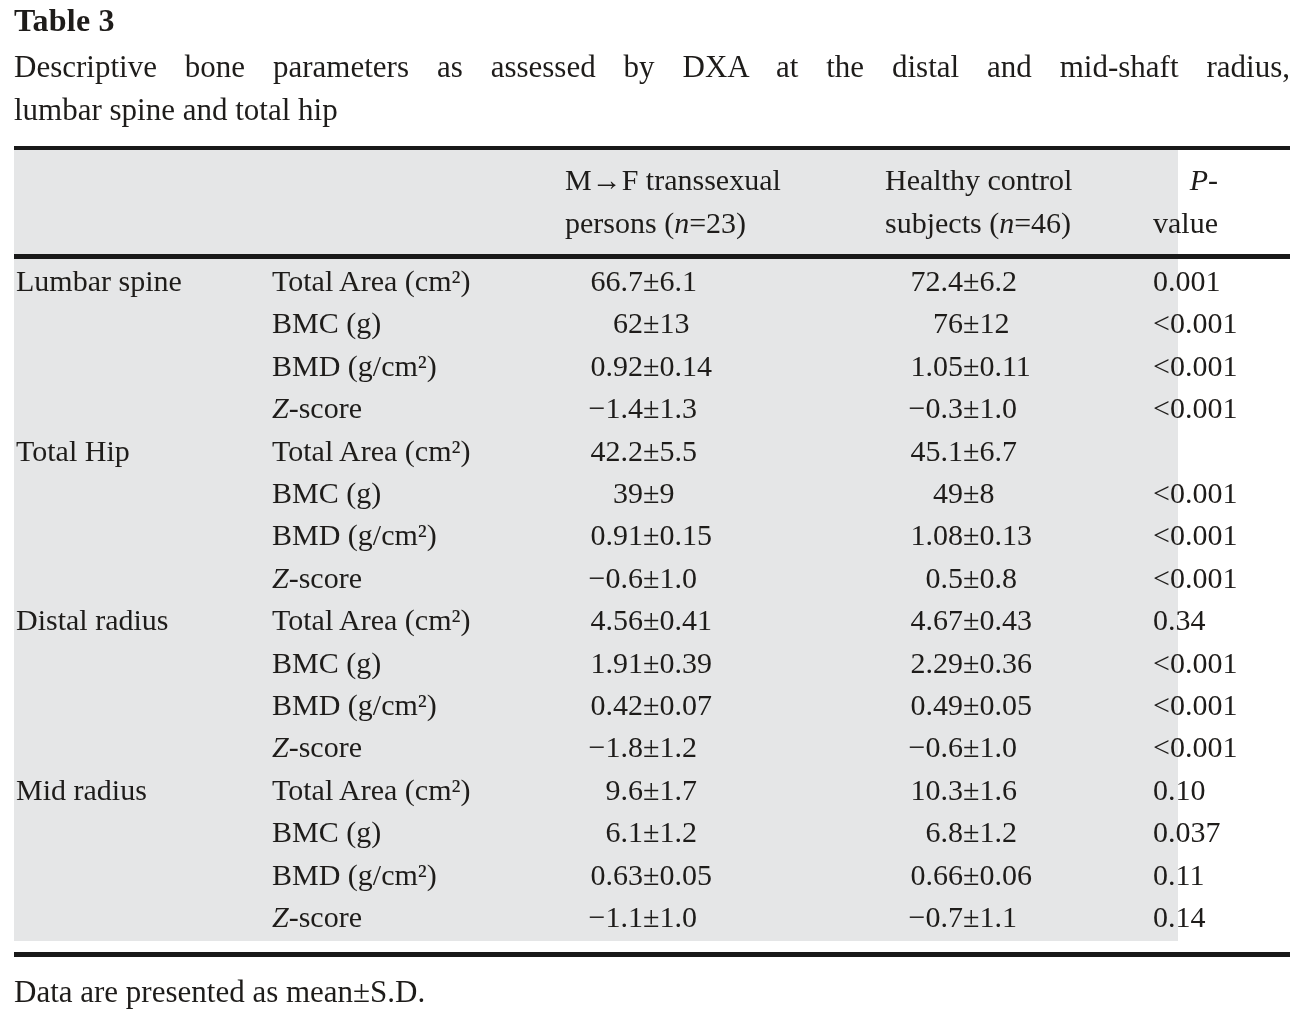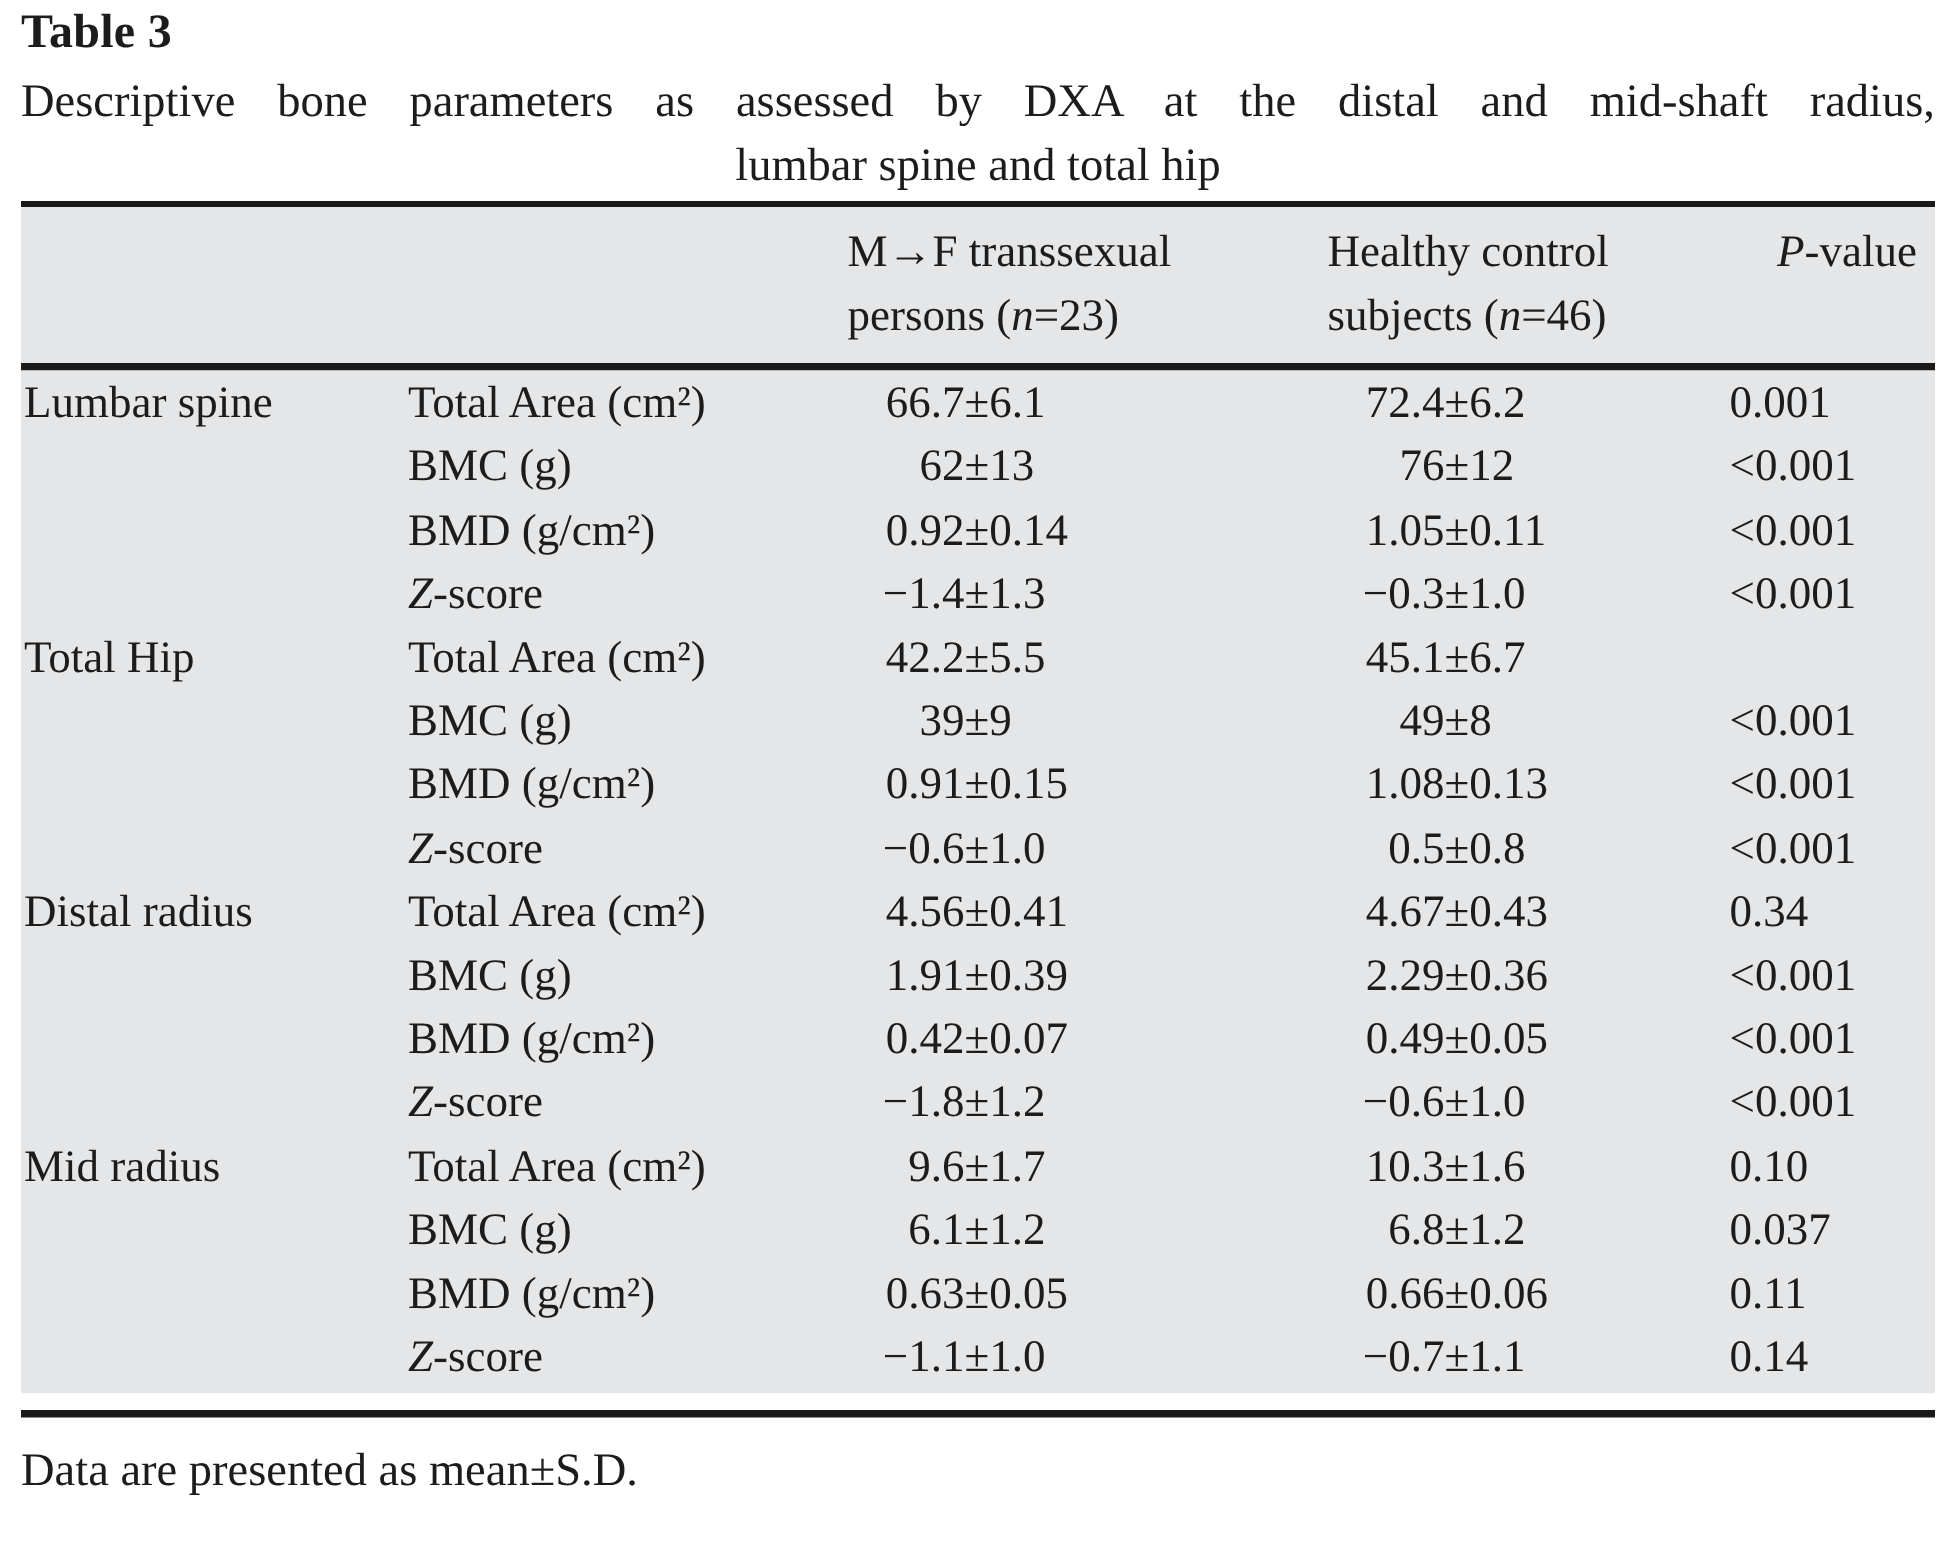--- a/index.html
+++ b/index.html
@@ -24,22 +24,22 @@
     width: 1276px;
     font-size: 31px;
     line-height: 43px;
     margin-top: 5px;
   }
   .caption .cap-line1 {
     display: block;
     text-align: justify;
     text-align-last: justify;
   }
-  .caption .cap-line2 { display: block; text-align: center; }
-  .tablewrap { width: 1276px; margin-top: 3px; }
+  .caption .cap-line2 { display: block; }
+  .tablewrap { width: 1164px; margin-top: 15px; }
   .rule { width: 1276px; background: #191919; }
   .rule.top { height: 4px; }
   .rule.mid { height: 5px; }
   .rule.bottom { height: 5px; }
   .band { background: #e5e6e7; }
   .grid {
     display: grid;
     grid-template-columns: 258px 293px 320px 268px 1fr;
   }
   .thead { padding: 8px 0 10px 0; }

